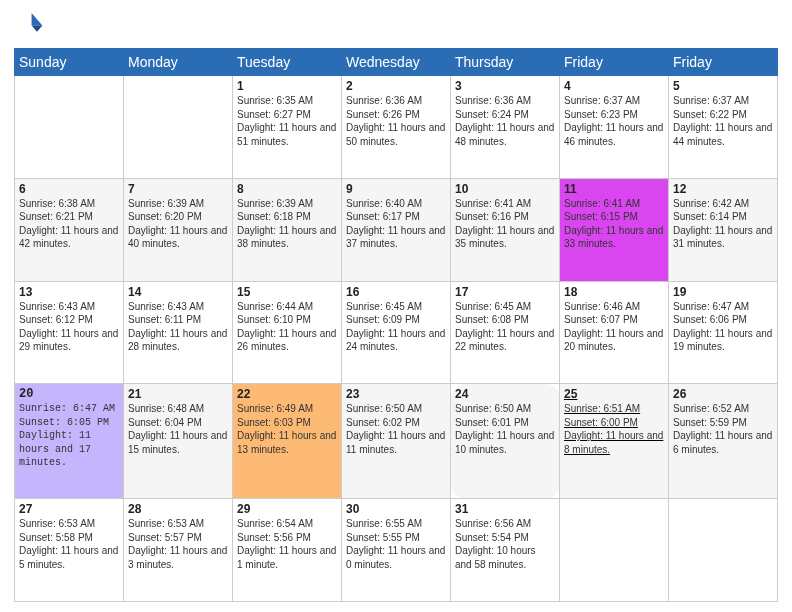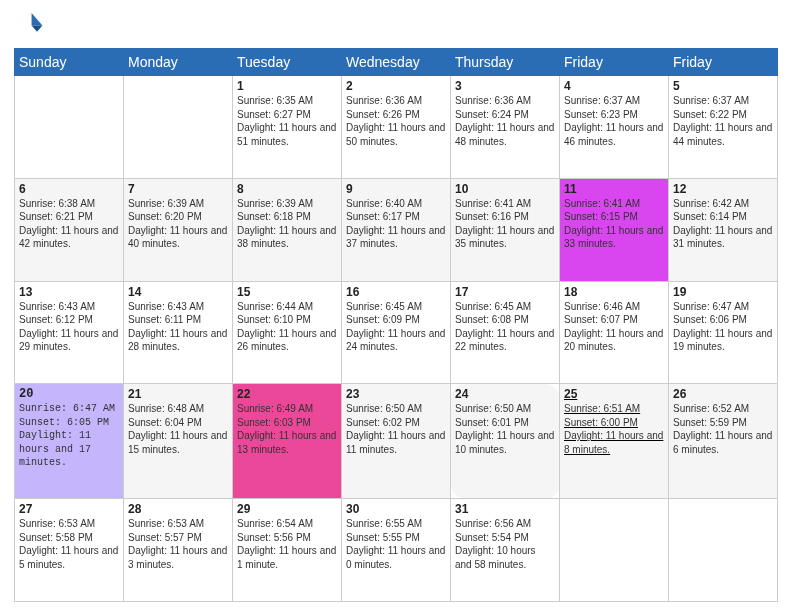--- a/index.html
+++ b/index.html
@@ -258,21 +258,21 @@
             <div class="day-info">Sunrise: 6:47 AM
 Sunset: 6:05 PM
 Daylight: 11 hours and 17 minutes.</div>
           </td>
           <td style="background: rgb(245, 245, 245);">
             <span class="day-num">21</span>
             <div class="day-info">Sunrise: 6:48 AM
 Sunset: 6:04 PM
 Daylight: 11 hours and 15 minutes.</div>
           </td>
-          <td style="background: #ec4899;">
+          <td style="background: #fdba74;">
             <span class="day-num">22</span>
             <div class="day-info">Sunrise: 6:49 AM
 Sunset: 6:03 PM
 Daylight: 11 hours and 13 minutes.</div>
           </td>
           <td style="background: rgb(245, 245, 245);">
             <span class="day-num">23</span>
             <div class="day-info">Sunrise: 6:50 AM
 Sunset: 6:02 PM
 Daylight: 11 hours and 11 minutes.</div>

